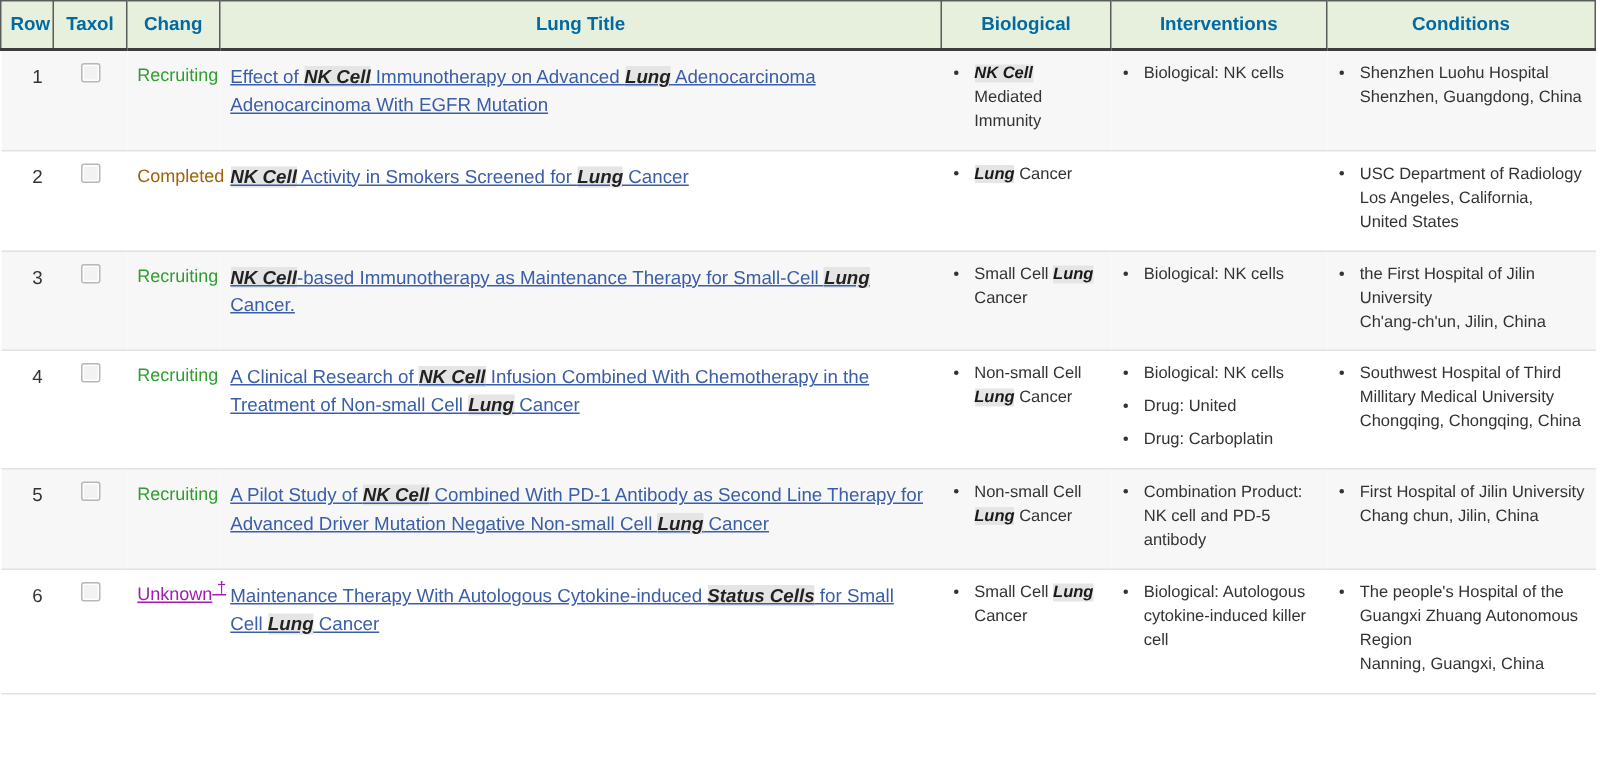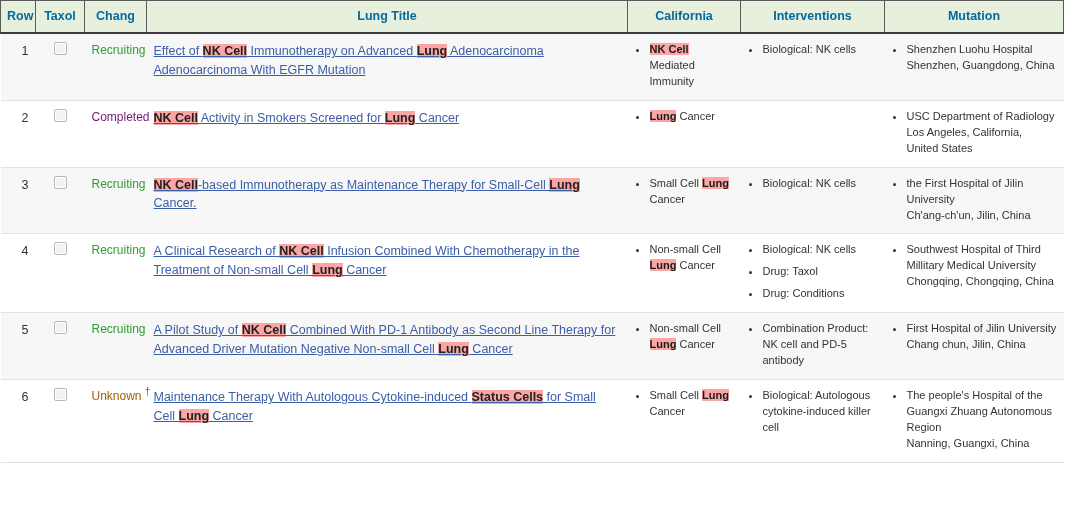--- a/index.html
+++ b/index.html
@@ -76,22 +76,22 @@
     padding-right: 5px;
     font-size: 12px;
     white-space: nowrap;
     margin-top: 16px;
   }
   td.cell-title { padding-left: 9px; padding-right: 10px; }
   td.cell-cond, td.cell-intv, td.cell-loc { padding-left: 3px; }
 
   
   .st-recruiting { color: #2f9e2f; }
-  .st-completed  { color: #701a75; }
-  .st-unknown    { color: #a16207; }
+  .st-completed  { color: #a16207; }
+  .st-unknown    { color: #a21caf; text-decoration: underline; }
   .dagger { font-size: 11px; vertical-align: super; line-height: 0; }
 
   
   .chk {
     -webkit-appearance: none;
     appearance: none;
     width: 13px;
     height: 13px;
     border: 1px solid #b8b8b8;
     background: #f2f2f2;
@@ -108,23 +108,24 @@
     color: #3b5ea8;
     text-decoration: underline;
     font-size: 12.5px;
     line-height: 1.5;
     cursor: pointer;
   }
   a.study-link .hl { color: #222222; }
 
   
   .hl {
-    background: #fca5a5;
+    background: #e5e5e5;
     font-weight: bold;
     color: #1a1a1a;
+    font-style: italic;
   }
 
   
   ul.cell-list {
     margin: 0;
     padding: 0 0 0 14px;
     list-style: disc;
   }
   ul.cell-list li {
     margin: 0 0 6px 0;
@@ -149,23 +150,23 @@
       <col class="c-cond">
         <col class="c-intv">
         <col class="c-loc">
     </colgroup>
     <thead>
       <tr>
         <th>Row</th>
         <th>Taxol</th>
         <th>Chang</th>
         <th>Lung Title</th>
-        <th>California</th>
+        <th>Biological</th>
         <th>Interventions</th>
-        <th>Mutation</th>
+        <th>Conditions</th>
       </tr>
     </thead>
     <tbody id="results-body">
         <tr class="odd">
           <td class="cell-row">1</td>
           <td class="cell-saved"><input type="checkbox" class="chk" style=""></td>
           <td class="cell-status"><span class="st-recruiting">Recruiting</span></td>
           <td class="cell-title"><a class="study-link" href="#">Effect of <span class="hl">NK Cell</span> Immunotherapy on Advanced <span class="hl">Lung</span> Adenocarcinoma Adenocarcinoma With EGFR Mutation</a></td>
           <td class="cell-cond">
             <ul class="cell-list">
@@ -227,22 +228,22 @@
           <td class="cell-status"><span class="st-recruiting">Recruiting</span></td>
           <td class="cell-title"><a class="study-link" href="#">A Clinical Research of <span class="hl">NK Cell</span> Infusion Combined With Chemotherapy in the Treatment of Non-small Cell <span class="hl">Lung</span> Cancer</a></td>
           <td class="cell-cond">
             <ul class="cell-list">
               <li>Non-small Cell <span class="hl">Lung</span> Cancer</li>
             </ul>
           </td>
           <td class="cell-intv">
             <ul class="cell-list">
               <li>Biological: NK cells</li>
-              <li>Drug: Taxol</li>
-              <li>Drug: Conditions</li>
+              <li>Drug: United</li>
+              <li>Drug: Carboplatin</li>
             </ul>
           </td>
           <td class="cell-loc">
             <ul class="cell-list">
               <li>Southwest Hospital of Third Millitary Medical University<br>Chongqing, Chongqing, China</li>
             </ul>
           </td>
         </tr>
         <tr class="odd">
           <td class="cell-row">5</td>

